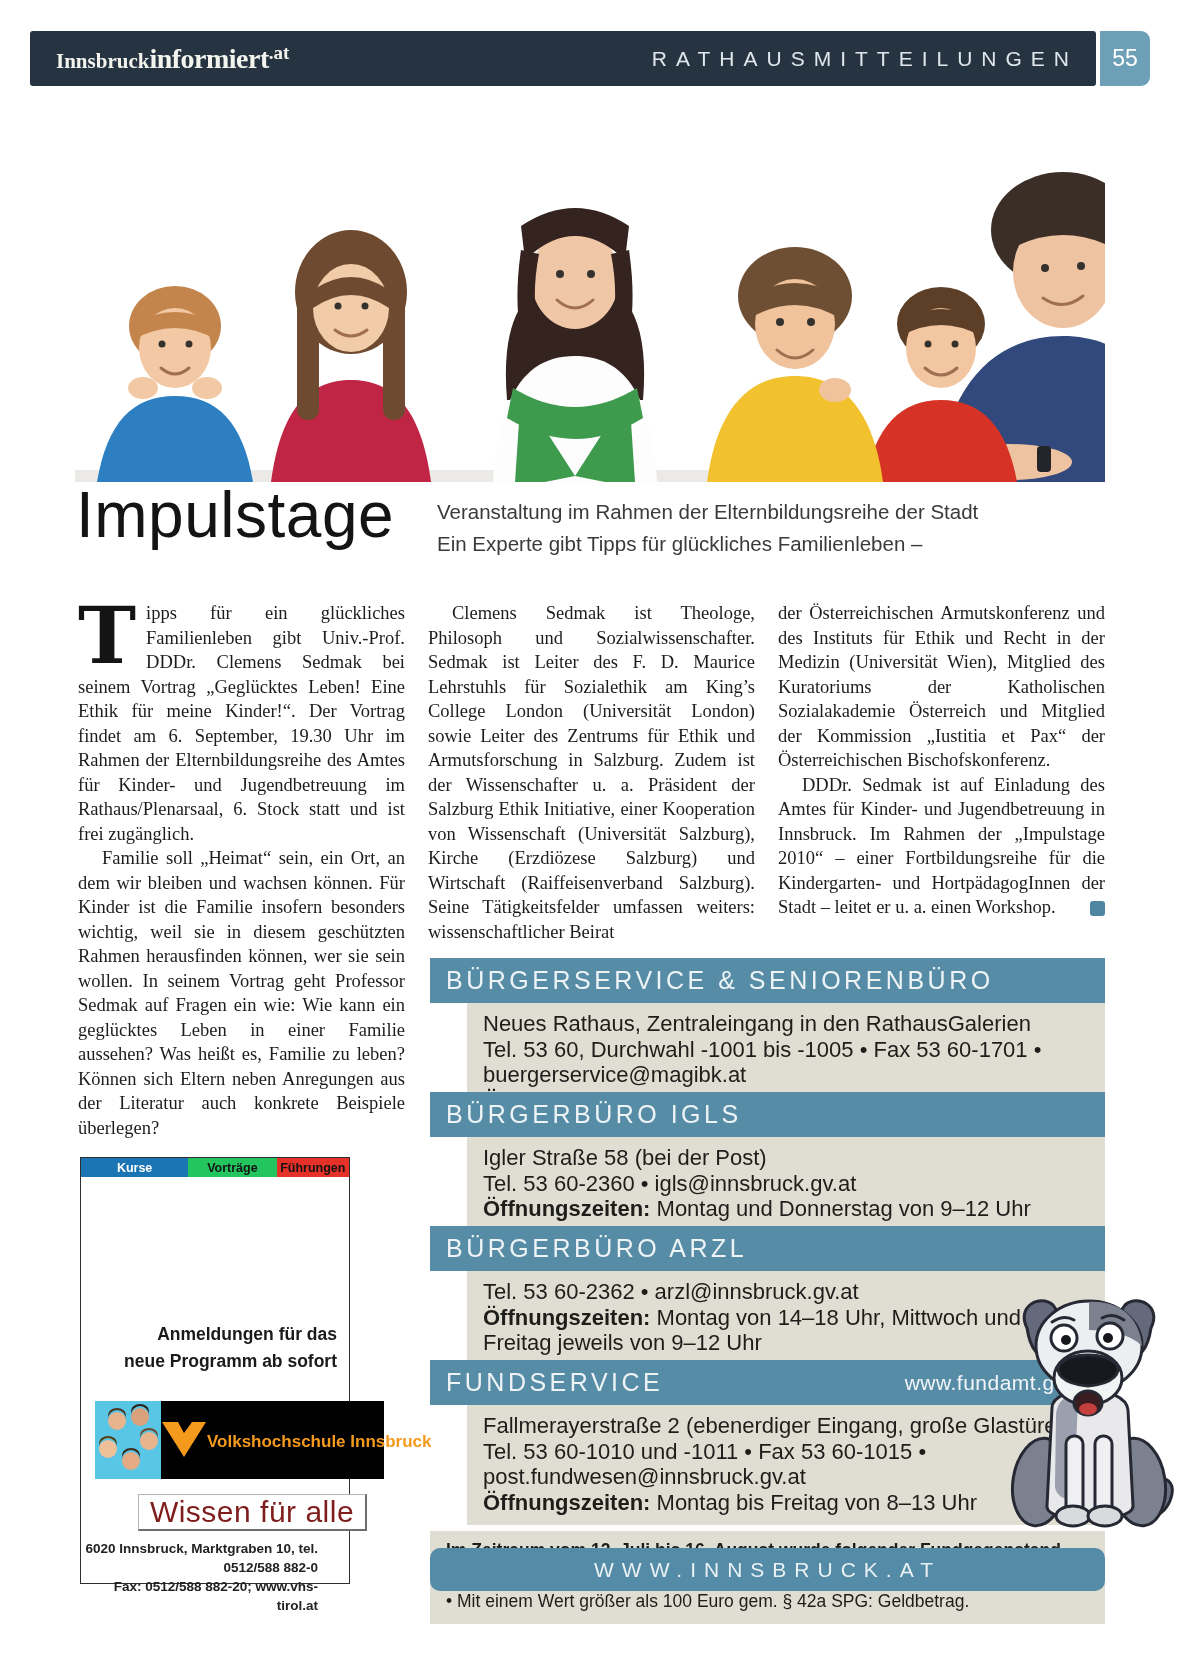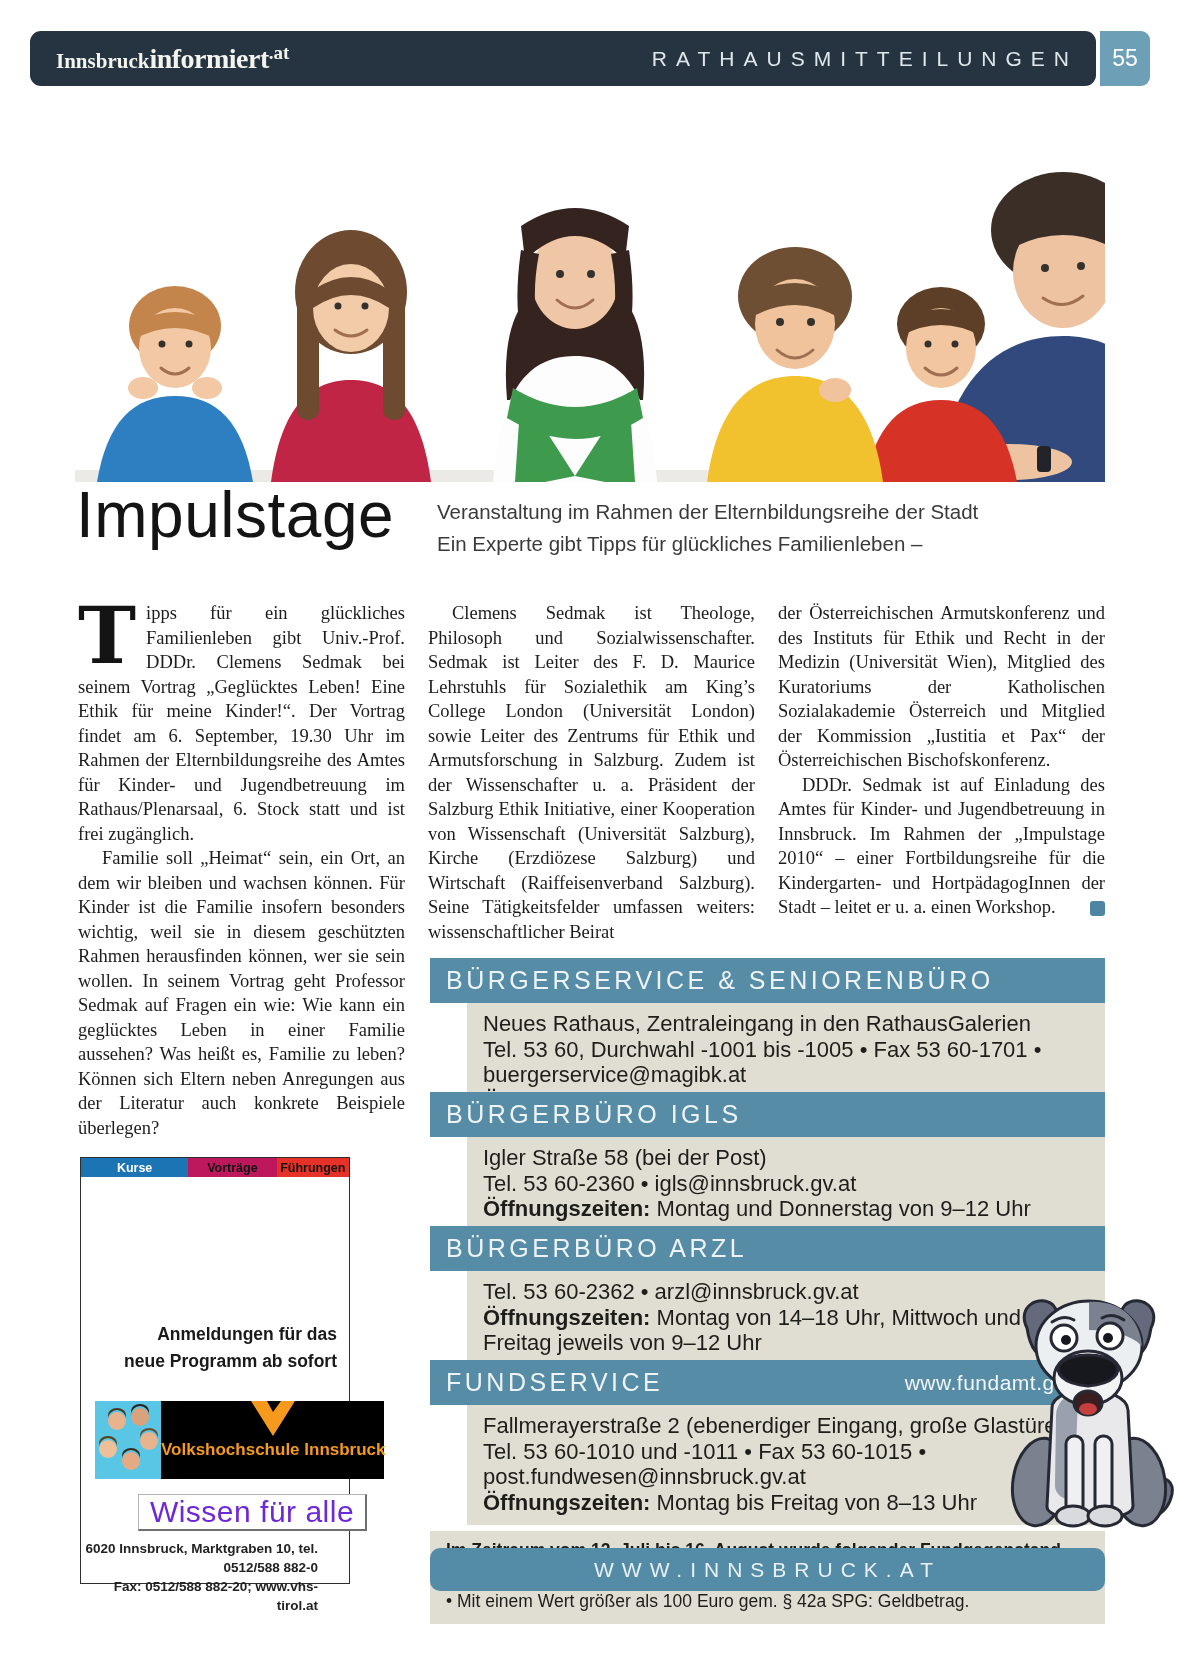--- a/index.html
+++ b/index.html
@@ -1,21 +1,21 @@
 <!DOCTYPE html>
 <html><head>
 <meta charset="utf-8">
 <style>
   html,body{margin:0;padding:0;background:#ffffff;}
   #page{position:relative;width:1181px;height:1654px;background:#fff;overflow:hidden;
         font-family:"Liberation Sans",sans-serif;}
 
   
   .header-bar{position:absolute;left:30px;top:31px;width:1066px;height:55px;
-    background:#263441;border-radius:11px;display:flex;align-items:center;justify-content:space-between;}
+    background:#263441;border-radius:3px;display:flex;align-items:center;justify-content:space-between;}
   .brand{display:flex;align-items:baseline;color:#f4f4ee;font-family:"Liberation Serif",serif;
     font-weight:bold;margin-left:26px;}
   .brand .b1{font-size:21px;}
   .brand .b2{font-size:28px;letter-spacing:-0.5px;}
   .brand .b3{font-size:19px;position:relative;top:-9px;}
   .section-title{color:#dfe7ec;font-size:21px;letter-spacing:9px;font-weight:300;margin-right:18px;}
   .page-badge{position:absolute;left:1100px;top:31px;width:50px;height:55px;background:#6d9fb7;
     border-radius:0 9px 9px 0;display:flex;align-items:center;justify-content:center;
     color:#fff;font-size:23px;}
 
@@ -52,32 +52,32 @@
   .footer-bar{position:absolute;left:430px;top:1548px;width:675px;height:43px;background:#548ba6;
     display:flex;align-items:center;justify-content:center;border-radius:10px;}
   .footer-url{color:#eaf1f4;font-size:21px;letter-spacing:8px;font-weight:300;}
 
   
   .ad{position:absolute;left:80px;top:1157px;width:270px;height:427px;background:#fff;
     border:1px solid #2e2e2e;box-sizing:border-box;}
   .ad-tabs{display:flex;height:19px;}
   .ad-tab{display:flex;align-items:center;justify-content:center;font-size:12.5px;font-weight:bold;}
   .tab-kurse{width:40%;background:#1b74b4;color:#fff;}
-  .tab-vortraege{width:33%;background:#be185d;color:#141414;}
+  .tab-vortraege{width:33%;background:#22c55e;color:#141414;}
   .tab-fuehrungen{width:27%;background:#e53127;color:#141414;}
   .ad-promo{position:absolute;right:12px;top:163px;text-align:right;font-size:17.5px;font-weight:bold;
     color:#1a1a1a;line-height:27px;}
   .ad-banner{position:absolute;left:14px;top:243px;width:289px;height:78px;background:#000;display:flex;}
   .ad-banner-photo{width:66px;height:78px;background:#59c6e6;flex:none;}
-  .ad-banner-main{flex:1;display:flex;flex-direction:column;align-items:center;justify-content:flex-start;}
+  .ad-banner-main{flex:1;display:flex;align-items:center;justify-content:flex-start;}
   .vhs-brand{color:#f59a1d;font-size:17px;font-weight:bold;white-space:nowrap;margin-top:3px;}
   .ad-slogan{position:absolute;left:57px;top:336px;width:229px;height:37px;background:#fff;
     border:1px solid #b5b5b5;border-right:2px solid #6e6e6e;border-bottom:2px solid #6e6e6e;
     box-sizing:border-box;display:flex;align-items:center;justify-content:center;}
-  .ad-slogan span{color:#6d28d9;font-size:30px;letter-spacing:0.5px;}
+  .ad-slogan span{color:#7f1d1d;font-size:30px;letter-spacing:0.5px;}
   .ad-address{position:absolute;right:31px;top:381px;text-align:right;font-size:13.5px;font-weight:bold;
     color:#222;line-height:19px;}
 
   
   .dog{position:absolute;left:1000px;top:1288px;width:180px;height:245px;z-index:6;}
 </style>
 </head>
 <body>
 
 <div id="page">

